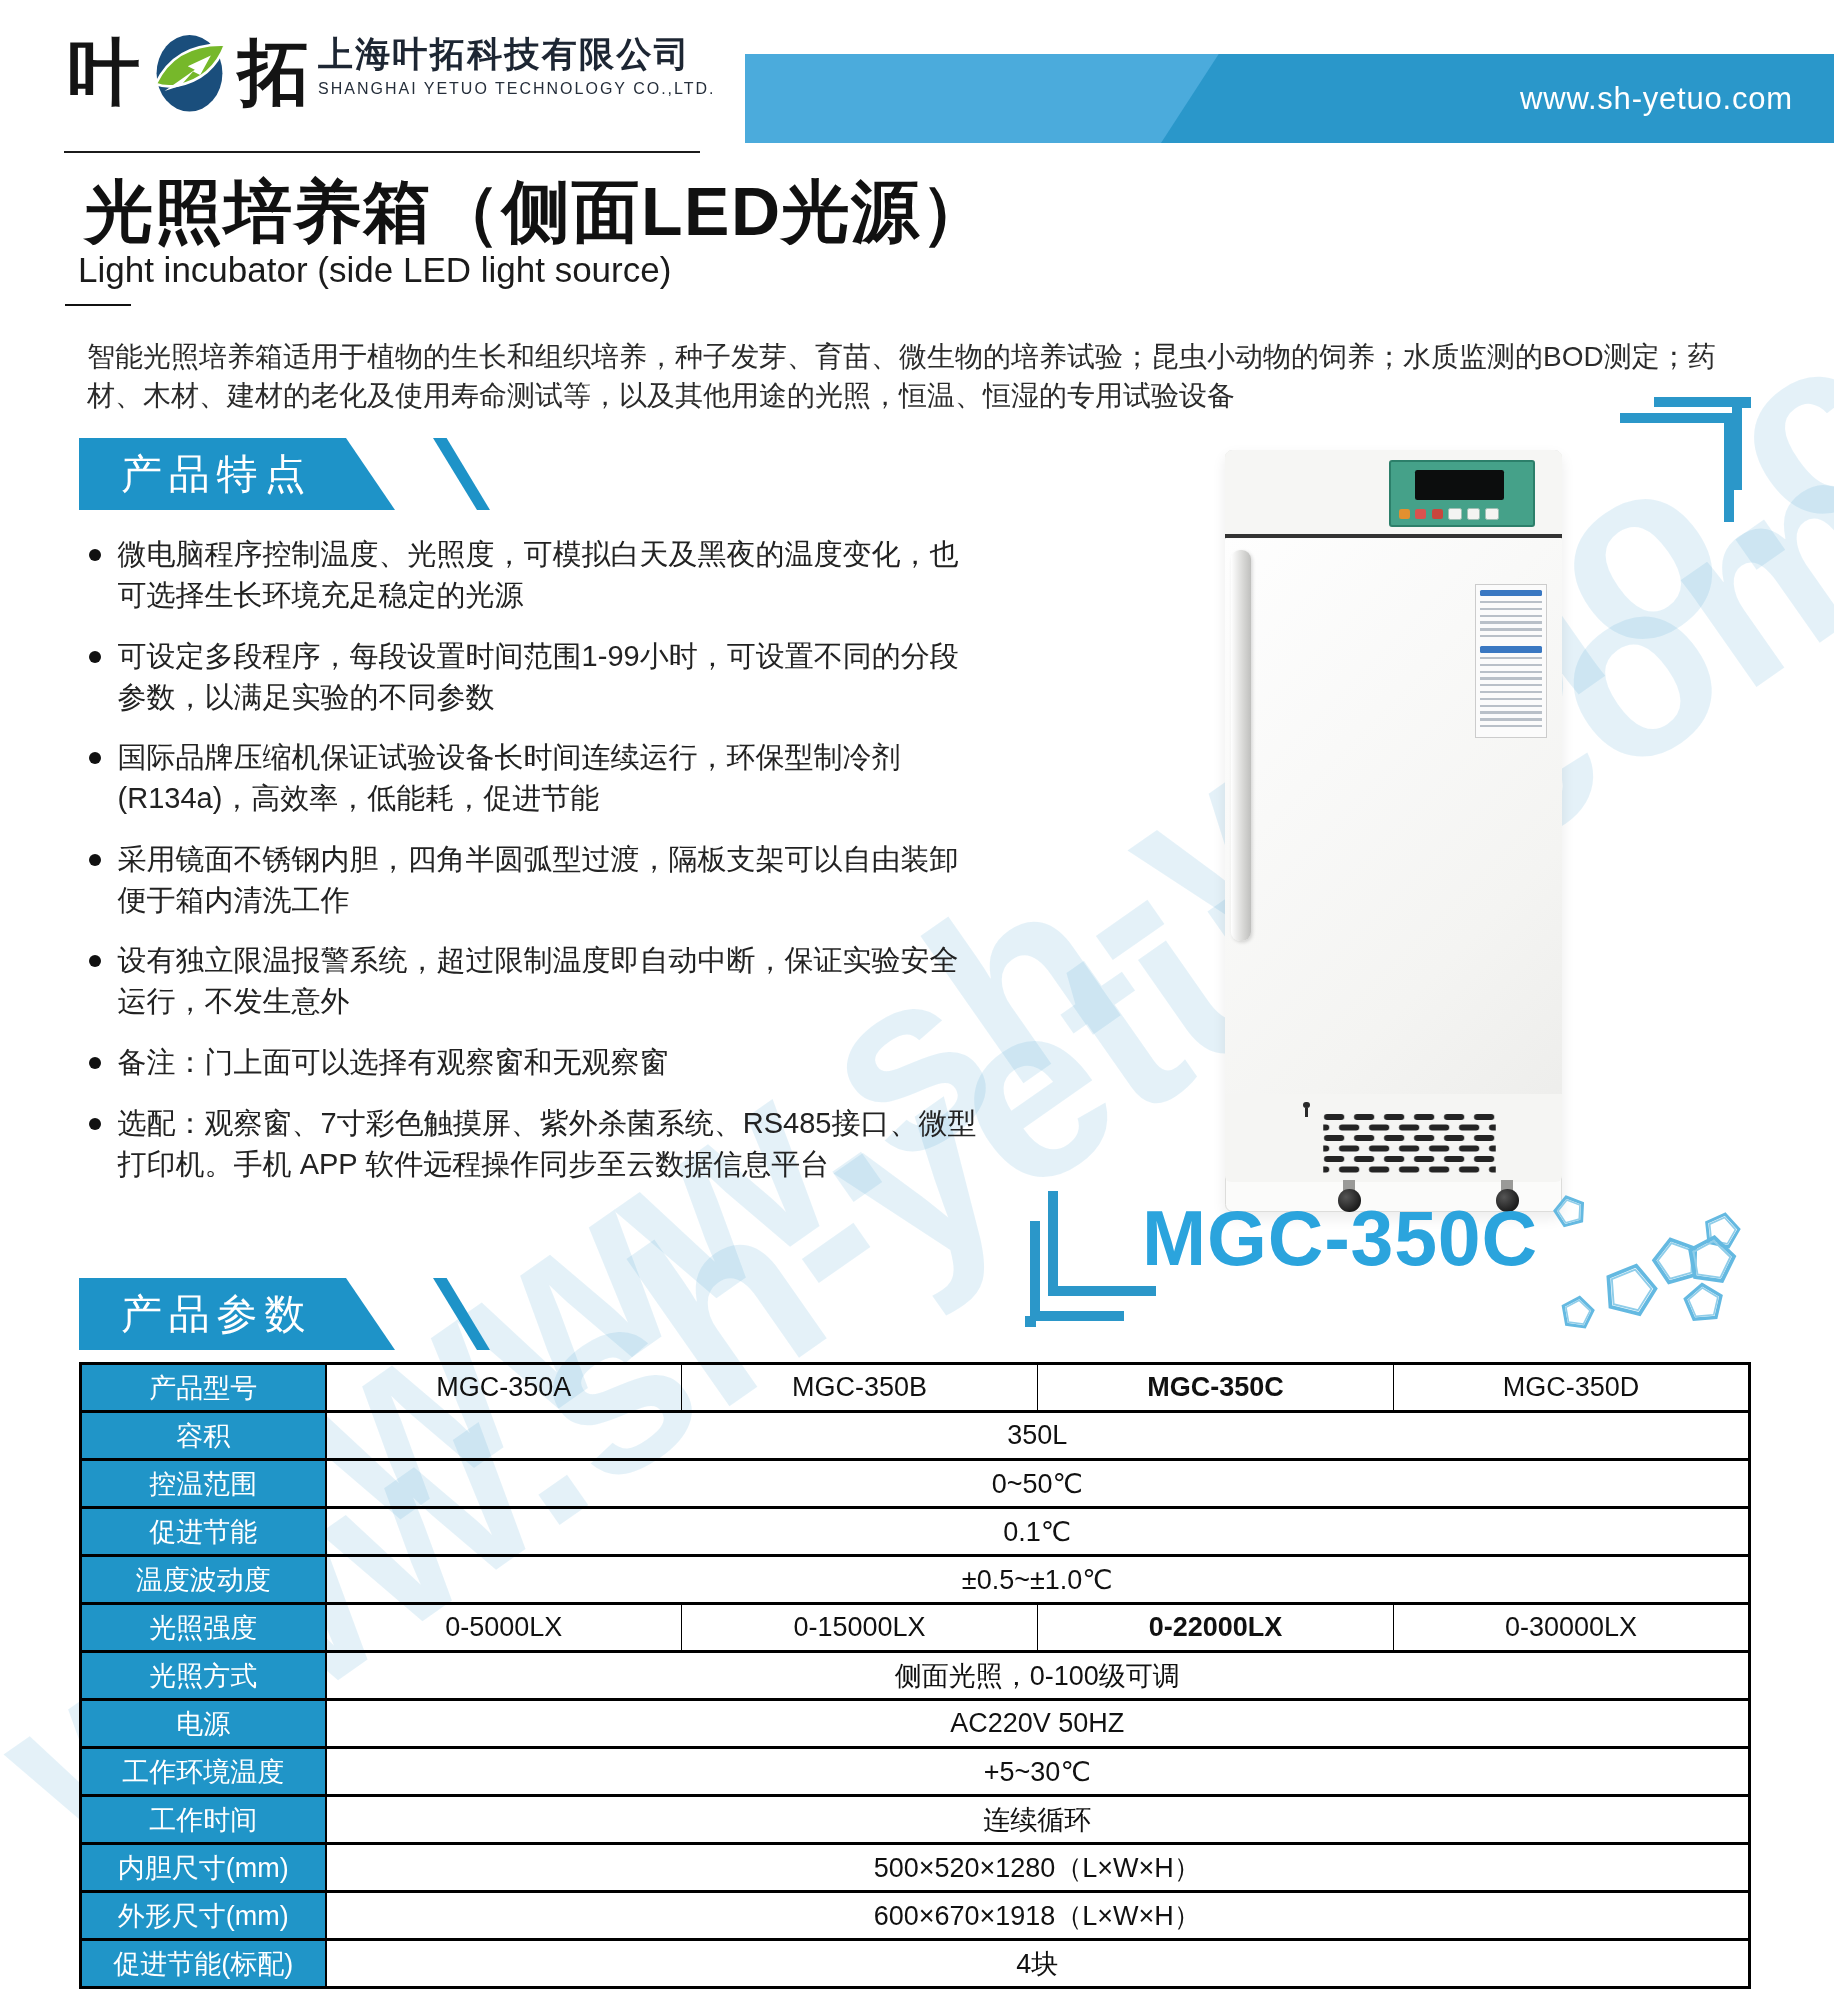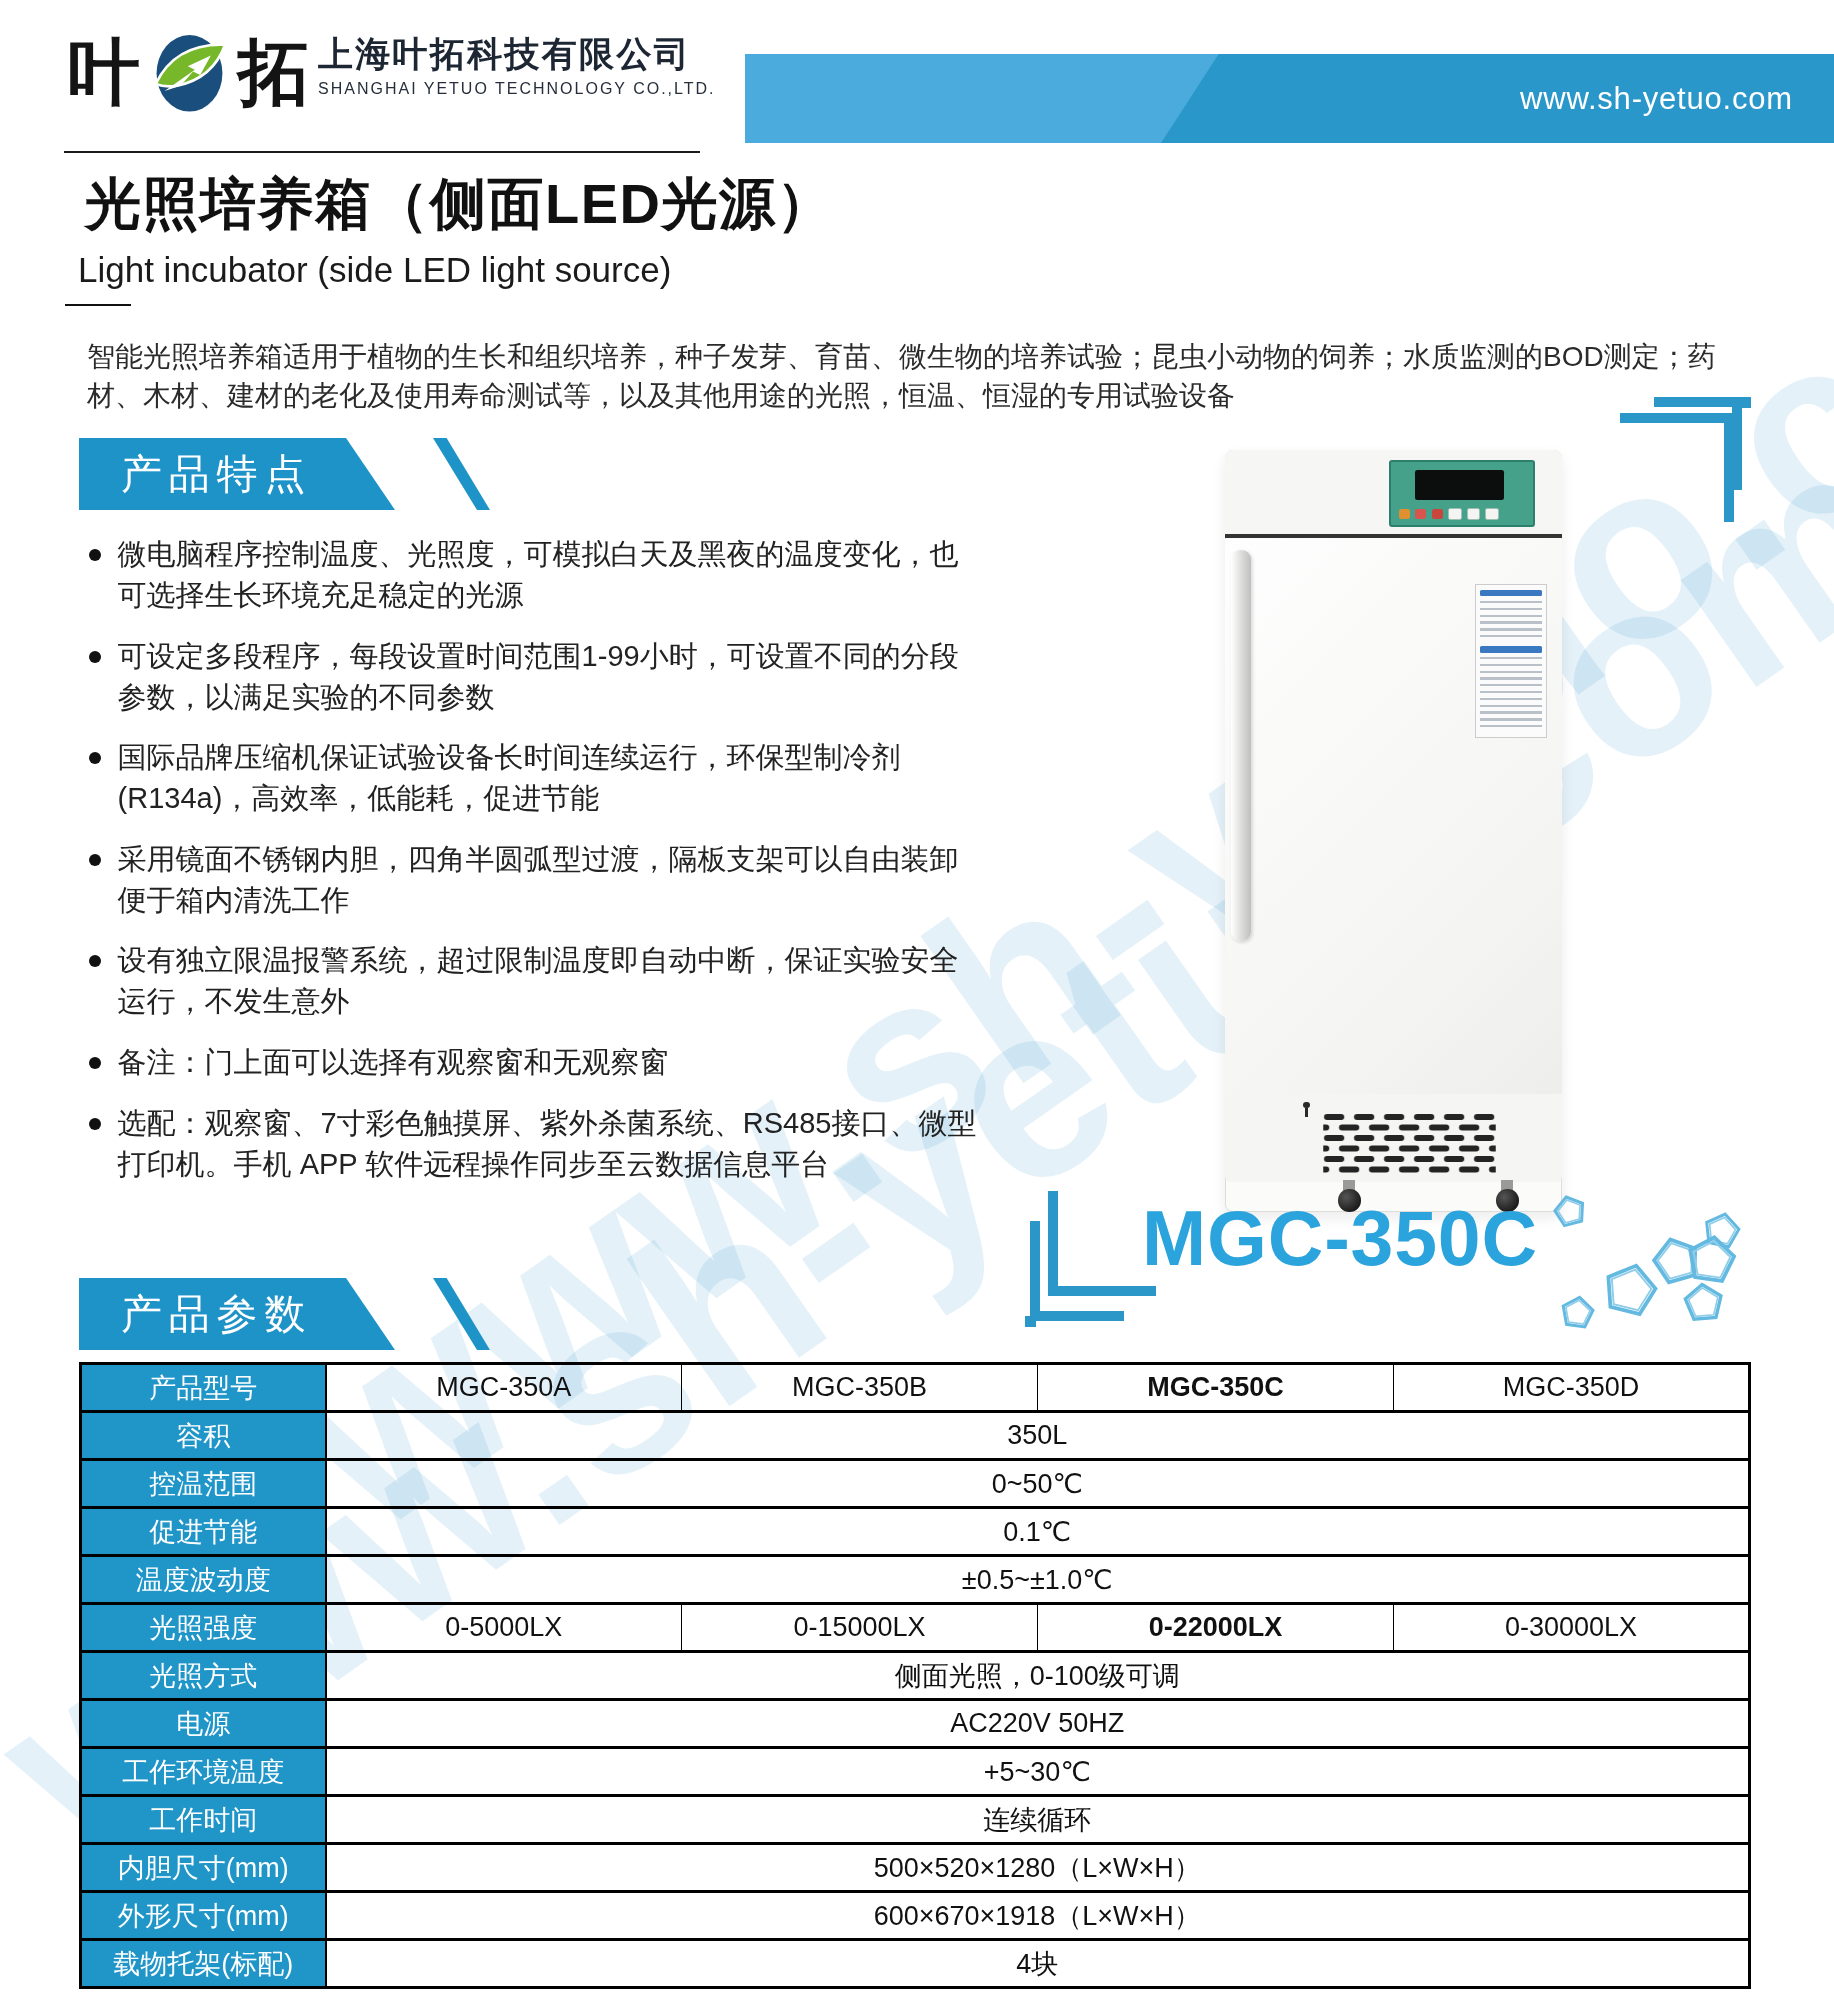--- a/index.html
+++ b/index.html
@@ -24,21 +24,21 @@
   .company{margin-left:8px;padding-top:6px;}
   .company-cn{font-size:35px;font-weight:bold;color:#1d2633;letter-spacing:2.3px;line-height:42px;}
   .company-en{font-size:16px;color:#252e3a;letter-spacing:2px;margin-top:4.5px;}
   .logo-underline{left:64px;top:151px;width:636px;height:1.5px;background:#1b1b1b;z-index:3;}
   .top-banner{left:745px;top:54px;width:1089px;height:89px;background:#2a97ca;z-index:3;}
   .top-banner-light{position:absolute;inset:0;background:#4babdc;
     clip-path:polygon(0 0,43.5% 0,38.2% 100%,0 100%);}
   .top-banner-url{position:absolute;right:41px;top:0;height:89px;line-height:89px;
     color:#ffffff;font-size:31px;font-weight:500;letter-spacing:0.8px;}
   
-  .page-title{left:85px;top:167px;font-size:56px;font-weight:bold;color:#111111;letter-spacing:1.5px;z-index:3;}
+  .page-title{left:85px;top:167px;font-size:68px;font-weight:bold;color:#111111;letter-spacing:1.5px;z-index:3;}
   .page-subtitle{left:78px;top:250px;font-size:35px;color:#1b1b1b;z-index:3;}
   .title-rule{left:65px;top:304px;width:66px;height:2.3px;background:#111111;z-index:3;}
   .intro{left:87px;top:337px;width:1675px;font-size:28px;line-height:39px;color:#2b2b2b;z-index:3;}
   
   .sec-banner{height:72px;width:422px;z-index:3;}
   .sec-banner .bar{position:absolute;left:0;top:0;width:324px;height:72px;background:#1e93c8;
     clip-path:polygon(0 0,267px 0,316px 72px,0 72px);}
   .sec-banner .stripe{position:absolute;left:345px;top:0;width:68px;height:72px;background:#1e93c8;
     clip-path:polygon(9px 0,22.6px 0,66px 72px,53px 72px);}
   .sec-banner .txt{position:absolute;left:42px;top:0;height:72px;line-height:72px;
@@ -332,19 +332,19 @@
     </tr>
     <tr>
       <th>内胆尺寸(mm)</th>
       <td colspan="4">500×520×1280（L×W×H）</td>
     </tr>
     <tr>
       <th>外形尺寸(mm)</th>
       <td colspan="4">600×670×1918（L×W×H）</td>
     </tr>
     <tr>
-      <th>载物托架(标配)</th>
+      <th>促进节能(标配)</th>
       <td colspan="4">4块</td>
     </tr>
   </tbody>
     </table>
 </div>
 
 
 </body></html>

